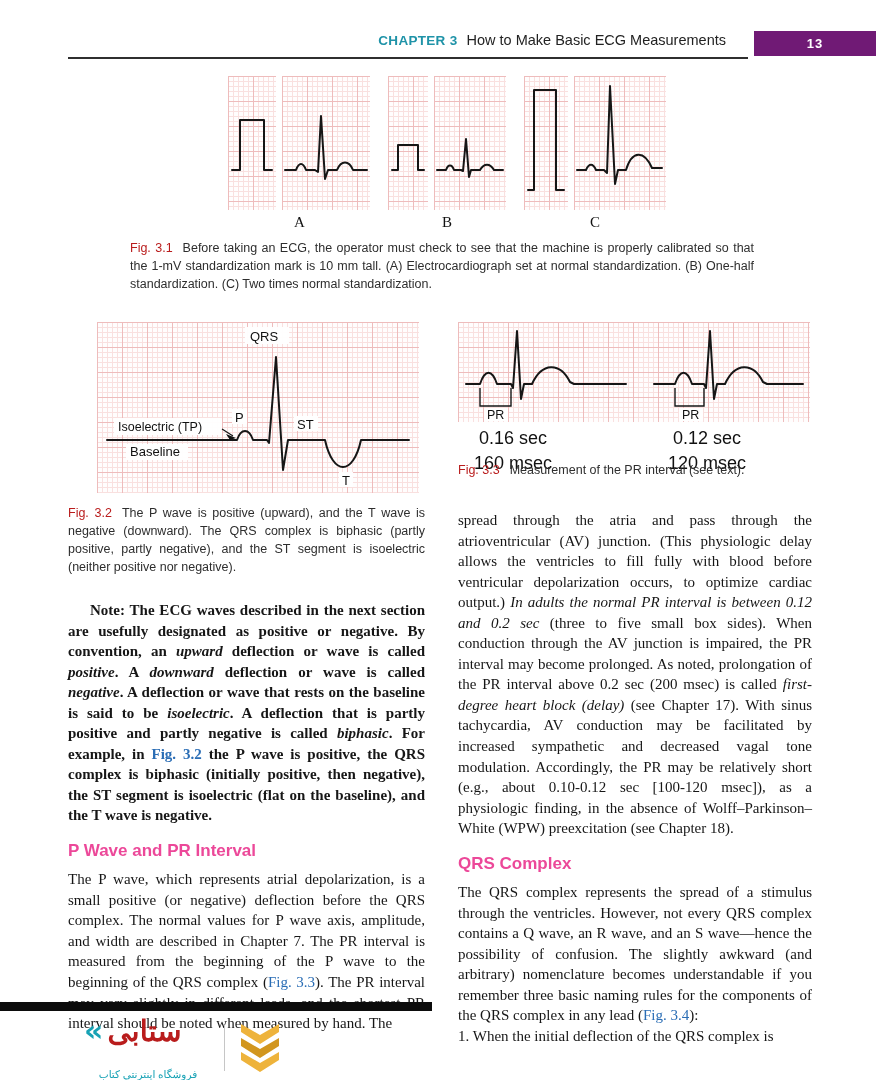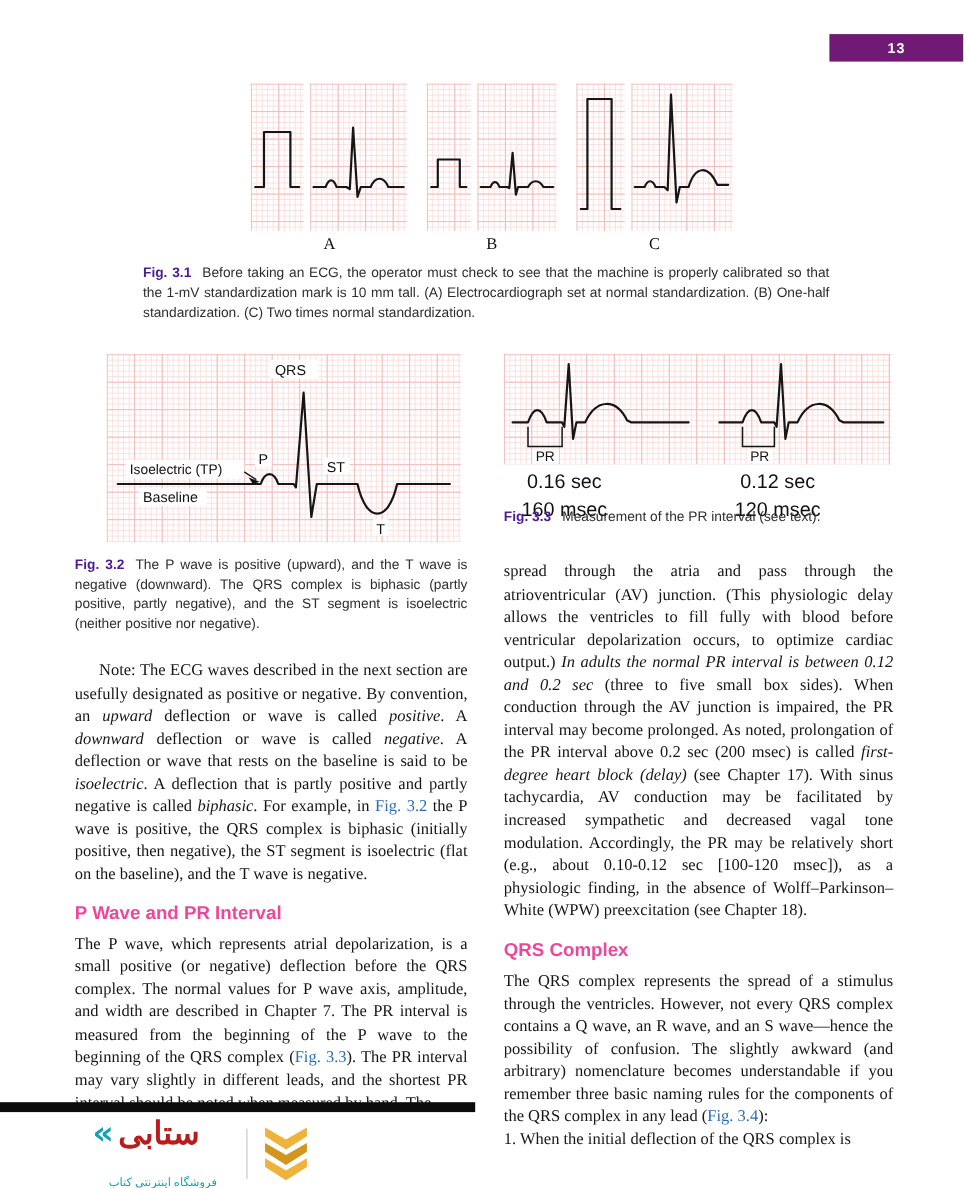--- a/index.html
+++ b/index.html
@@ -30,37 +30,37 @@
   
   .fig1-group { position:absolute; left:228px; top:76px; width:442px; height:160px; }
   .fig1-strips { display:flex; align-items:flex-start; }
   .strip { height:134px; }
   .gap-s { margin-left:6px; }
   .gap-l { margin-left:18px; }
   .fig1-label { position:absolute; top:138px; font-size:15px; color:#111111; font-family:"Liberation Serif", serif; }
 
   
   .caption { font-family:"Liberation Sans", sans-serif; font-size:12.5px; line-height:1.43; color:#2e2e2e; text-align:justify; }
-  .cap-label { color:#4c1d95; font-weight:bold; margin-right:10px; white-space:nowrap; }
+  .cap-label { color:#b91c1c; font-weight:normal; margin-right:10px; white-space:nowrap; }
   .fig1-caption { position:absolute; left:130px; top:240px; width:624px; }
   .fig3-caption { position:absolute; left:458px; top:462px; width:354px; text-align:left; }
   .fig2-caption { position:absolute; left:68px; top:505px; width:357px; }
 
   
   .fig2-panel { position:absolute; left:97px; top:322px; width:322px; height:171px; }
   .fig3-panel { position:absolute; left:458px; top:322px; width:352px; height:100px; }
   .fig3-values { position:absolute; font-family:"Liberation Sans", sans-serif; font-size:18px; color:#111111; line-height:1.4;text-align:center; }
   .fig3-values-left { left:474px; top:426px; }
   .fig3-values-right { left:668px; top:426px; }
 
   
   .col { position:absolute; font-size:15px; line-height:1.37; color:#161616; text-align:justify; }
   .col-left { left:68px; top:600px; width:357px; }
   .col-right { left:458px; top:510px; width:354px; }
-  .indent { text-indent:22px; }
+  .indent { text-indent:22px;font-weight:bold; }
   .sec-heading { font-family:"Liberation Sans", sans-serif; font-size:17px; font-weight:bold; color:#ec4899; margin:13px 0 7px 0; text-align:left; }
   .seg-i { font-style:italic; }
   .seg-link { color:#2a6db5; }
   .seg-accent { color:#17a2b5; }
   .list-item { margin-top:0; }
 
   .bottom-bar { position:absolute; left:0; top:1002px; width:432px; height:9px; background:#0c0c0c; }
 
   
   .footer-right { position:absolute; right:64px; top:1016px; text-align:right; }
@@ -73,20 +73,23 @@
   .logo-guillemet { color:#17a2b5; font-family:"DejaVu Sans", sans-serif; font-size:30px; font-weight:bold; line-height:1; }
   .logo-fa { color:#b91c1c; font-family:Liberation Sans, sans-serif; font-size:29px; font-weight:bold; direction:rtl; line-height:1; }
   .logo-divider { width:1px; height:46px; background:#c6c6c6; }
   .logo-caption { color:#17a2b5; font-family:Liberation Serif, serif; font-size:10.5px; margin-top:22px; direction:rtl; text-align:center; width:128px; }
 </style>
 </head>
 <body>
 
 <div class="page">
 
+  <div class="header">
+    <span class="chapter-label">CHAPTER 3</span><span class="chapter-title">How to Make Basic ECG Measurements</span>
+  </div>
   <div class="page-num-box">
     <span>13</span>
   </div>
 
   <div class="fig1-group">
     <div class="fig1-strips">
       <svg class="strip grid" width="48" height="134" viewBox="0 0 48 134">
         <path class="wave" d="M4,94 H12 V44 H36 V94 H44"></path>
       </svg>
       <svg class="strip grid gap-s" width="88" height="134" viewBox="0 0 88 134">

